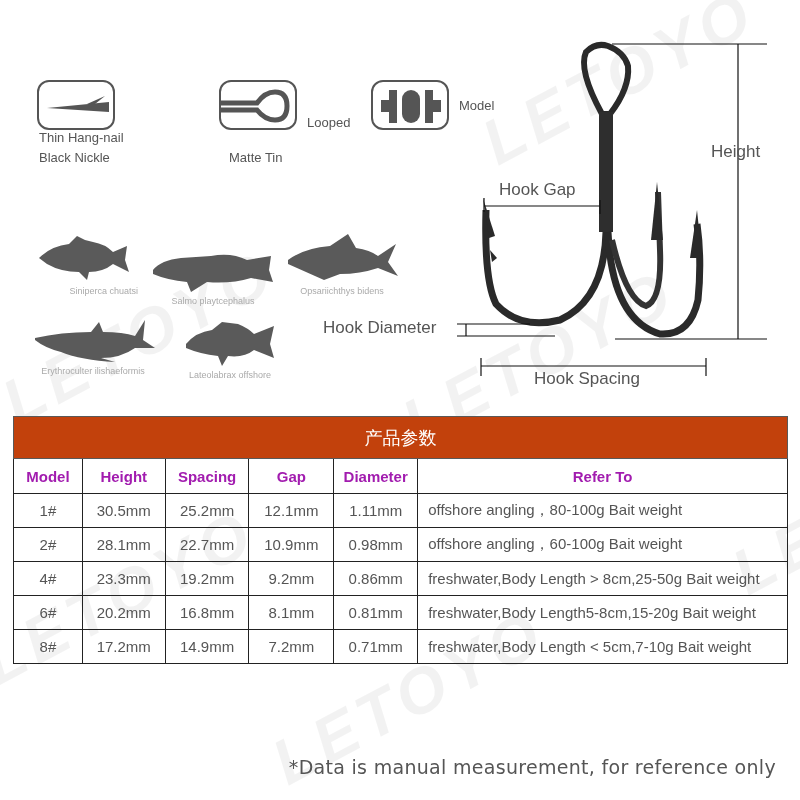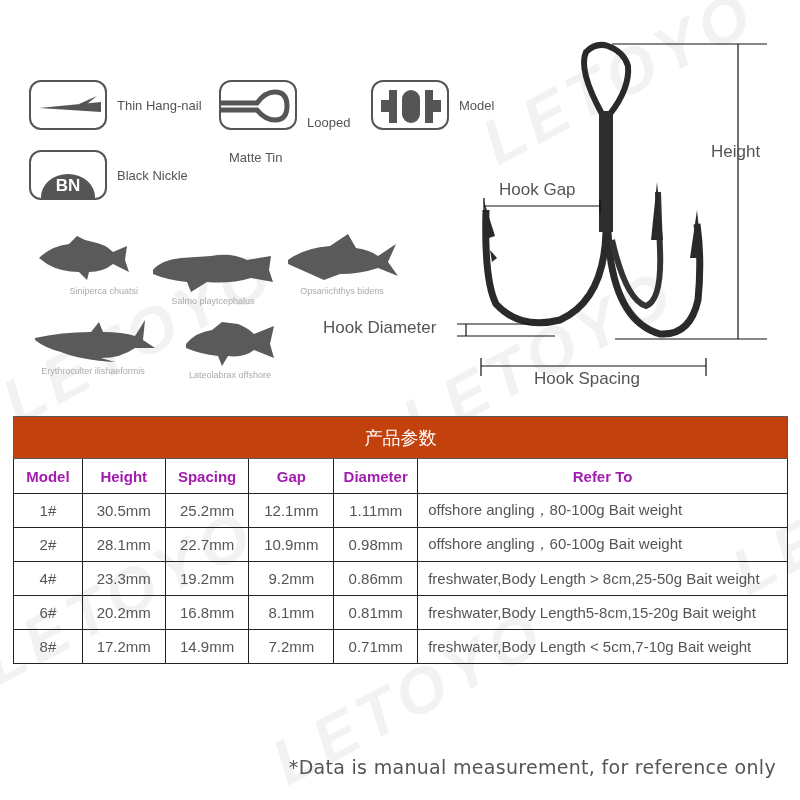--- a/index.html
+++ b/index.html
@@ -34,21 +34,21 @@
 </head>
 <body>
 
 <div class="wm" style="left:470px; top:40px;">LETOYO</div>
 <div class="wm" style="left:-10px; top:300px;">LETOYO</div>
 <div class="wm" style="left:390px; top:320px;">LETOYO</div>
 <div class="wm" style="left:260px; top:660px;">LETOYO</div>
 <div class="wm" style="left:-30px; top:560px;">LETOYO</div>
 <div class="wm" style="left:720px; top:470px;">LETOYO</div>
 
-<div class="feature" style="left:29px; top:80px;">
+<div class="feature" style="left:29px; top:80px;flex-direction:column;">
   <div class="box">
     <svg width="78" height="50" viewBox="0 0 78 50">
       <polygon points="8,26 70,20 70,30" fill="#555"></polygon>
       <polygon points="48,22 66,14 56,22" fill="#555"></polygon>
     </svg>
   </div>
   <span class="label">Thin Hang-nail</span>
 </div>
 
 <div class="feature" style="left:219px; top:80px;align-items:flex-end;">
@@ -67,24 +67,20 @@
       <rect x="16" y="8" width="8" height="33" fill="#555"></rect>
       <rect x="29" y="8" width="18" height="33" rx="9" fill="#555"></rect>
       <rect x="52" y="8" width="8" height="33" fill="#555"></rect>
       <rect x="56" y="18" width="12" height="12" fill="#555"></rect>
     </svg>
   </div>
   <span class="label">Model</span>
 </div>
 
 <div class="feature" style="left:29px; top:150px;">
-  <div class="box">
-    <div class="coat-dome"></div>
-    <div class="coat-text">BN</div>
-  </div>
   <span class="label">Black Nickle</span>
 </div>
 
 <div class="feature" style="left:219px; top:150px;">
   <span class="label">Matte Tin</span>
 </div>
 
 <div class="fish" style="left:28px; top:232px; width:110px;text-align:right;">
   <svg width="100" height="50" viewBox="0 0 100 50">
     <path d="M6,26 Q18,14 36,12 L44,4 L52,8 L60,10 Q72,12 80,20 L94,14 L92,28 L96,40 L80,32 Q70,40 56,40 L54,48 L46,40 Q28,40 14,32 Z" fill="#5a5a5a"></path>

